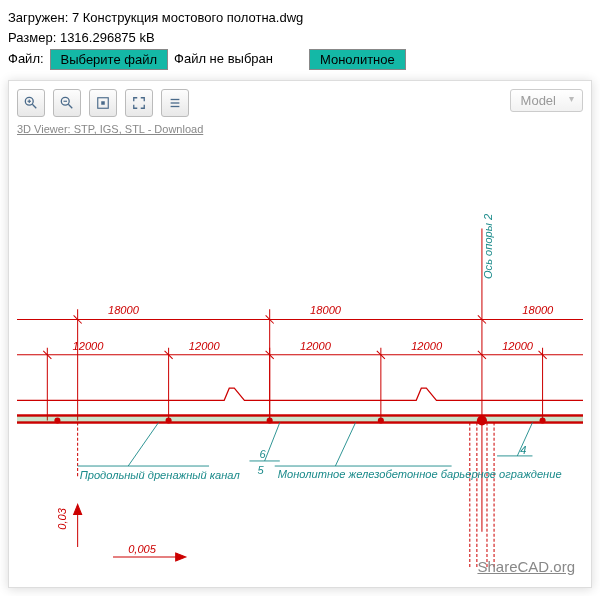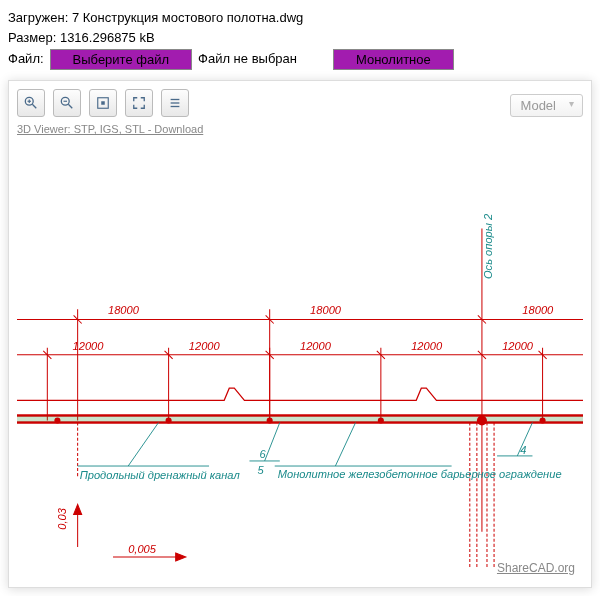--- a/index.html
+++ b/index.html
@@ -1,28 +1,28 @@
 <!DOCTYPE html>
 <html><head>
 <meta charset="utf-8">
 <style>
 body{margin:0;font-family:Arial,sans-serif;font-size:13px;background:#fff;padding:8px}
 .top-info{font-size:13px;color:#000;line-height:1.5}
 .file-row{margin-top:2px;display:flex;align-items:flex-start;gap:6px}
-.file-btn,.upload-btn{font-size:13px;padding:2px 22px;background:#a21caf;border:1px solid #888;cursor:pointer}
+.file-btn,.upload-btn{font-size:13px;padding:2px 10px;background:#14b8a6;border:1px solid #888;cursor:pointer}
 .upload-btn{margin-left:30px}
 .viewer-box{margin-top:10px;border:1px solid #ddd;box-shadow:0 1px 10px rgba(0,0,0,.15);padding:8px;height:490px;position:relative;overflow:hidden}
-.toolbar{display:flex;align-items:flex-end;gap:8px}
+.toolbar{display:flex;align-items:flex-start;gap:8px}
 .tool-btn{width:26px;height:26px;border:1px solid #bbb;border-radius:3px;background:linear-gradient(#fdfdfd,#e8e8e8);display:flex;align-items:center;justify-content:center;cursor:pointer;color:#4a6a8a}
 .tool-btn svg{width:14px;height:14px}
 .model-select{margin-left:auto;border:1px solid #ccc;color:#999;font-size:13px;padding:3px 26px 3px 10px;border-radius:3px;background:linear-gradient(#fff,#f2f2f2);position:relative}
 .model-select:after{content:"▾";position:absolute;right:8px;color:#bbb;font-size:10px}
 .viewer-link{color:#888;text-decoration:underline;font-size:11px;margin-top:6px;display:inline-block;cursor:pointer}
 .canvas{position:absolute;top:80px;left:8px;right:8px;bottom:8px;background:#fff}
-.watermark{position:absolute;bottom:4px;right:8px;color:#888;font-size:12px;text-decoration:underline;cursor:pointer}
+.watermark{position:absolute;bottom:4px;right:8px;color:#888;font-size:15px;text-decoration:underline;cursor:pointer}
 svg.draw{width:100%;height:100%}
 .dim{font:11px Arial;fill:#c00;font-style:italic}
 .anno{font:italic 11px Arial;fill:#1a8a8a}
 .axis{font:italic 11px Arial;fill:#1a8a8a}
 </style>
 </head>
 <body>
 
 <div class="top-info">
   <div>Загружен: 7 Конструкция мостового полотна.dwg</div>

